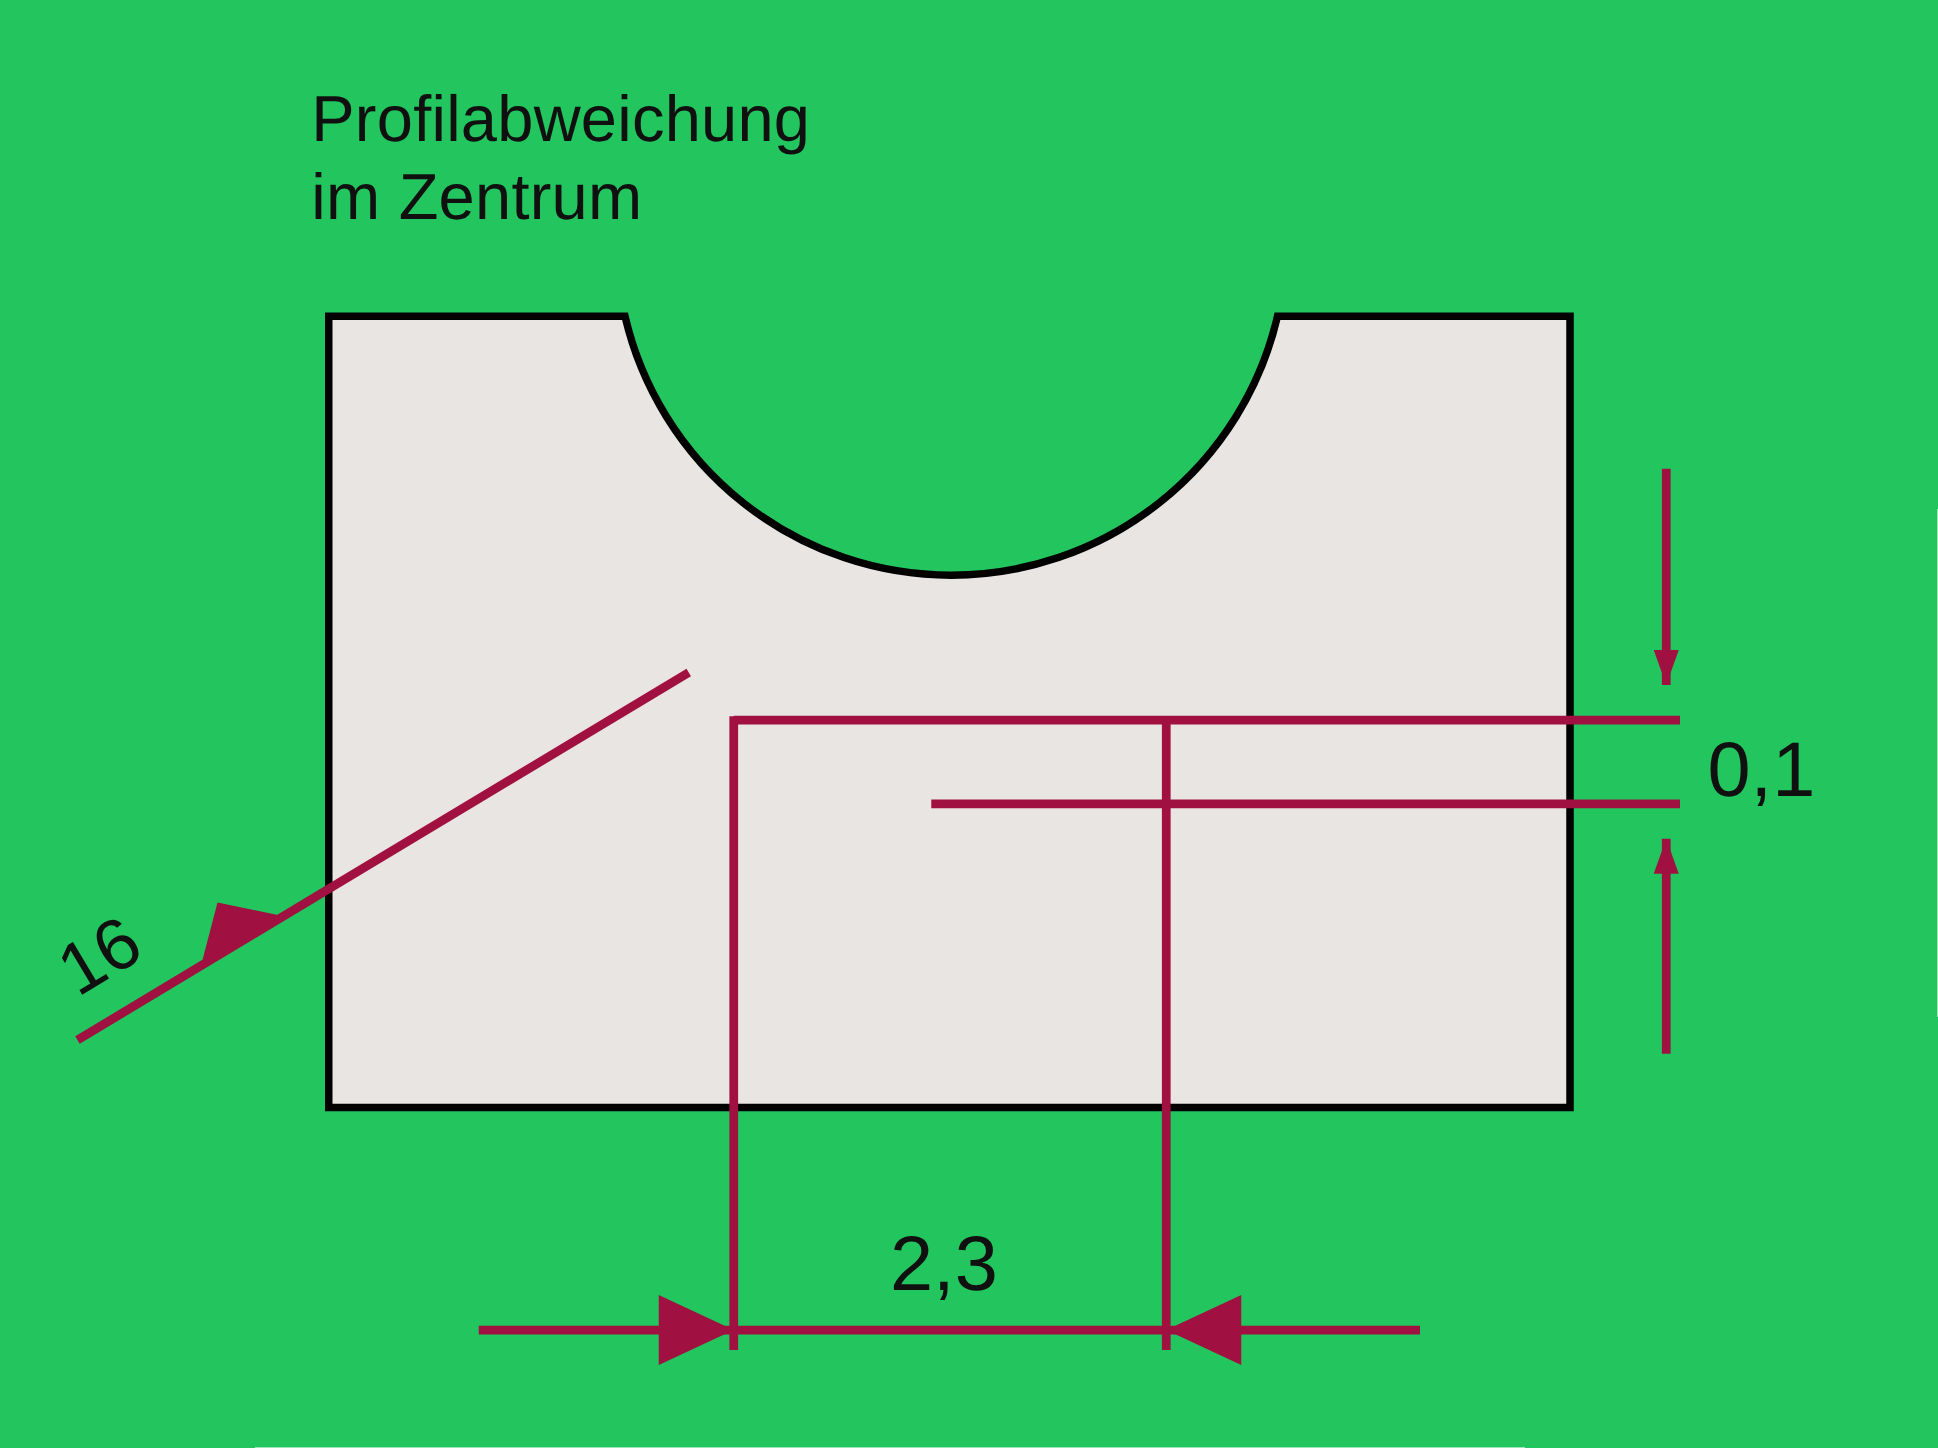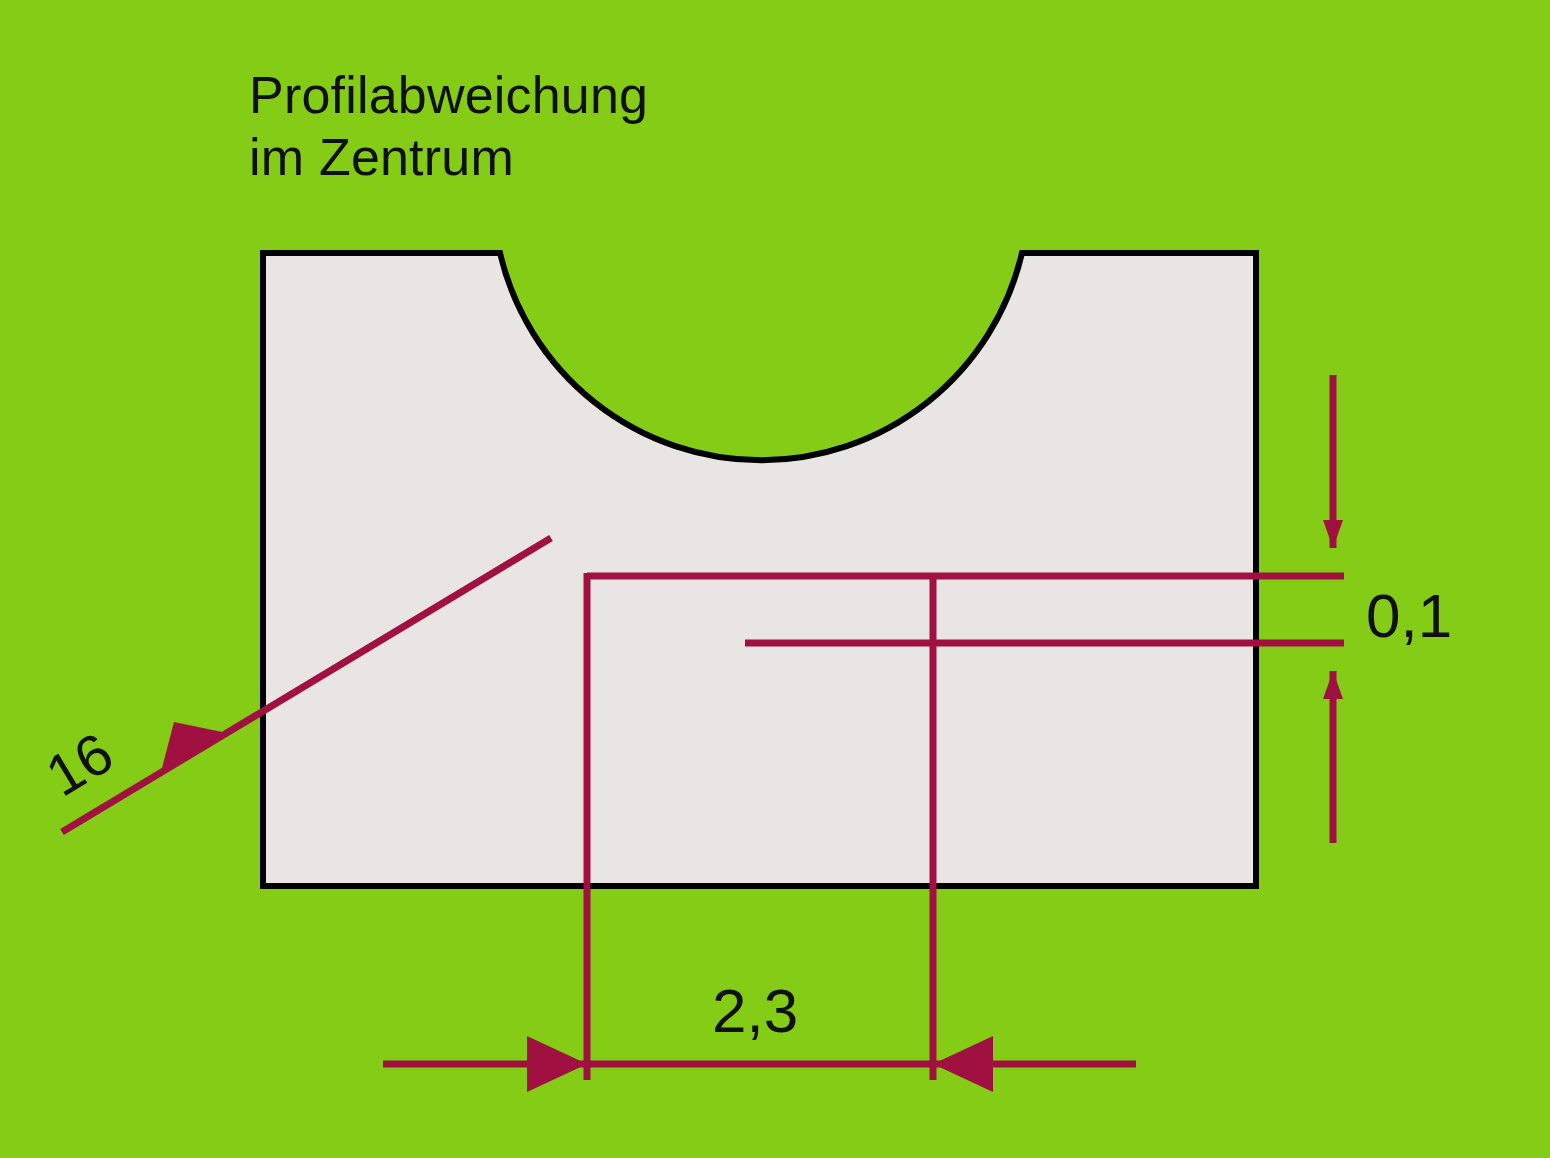--- a/index.html
+++ b/index.html
@@ -8,21 +8,21 @@
     padding: 0;
     background: #ffffff;
   }
   body {
     font-family: "Liberation Sans", sans-serif;
   }
   #stage {
     position: relative;
     width: 1550px;
     height: 1158px;
-    background: #84cc16;
+    background: #22c55e;
     overflow: hidden;
   }
   #drawing {
     position: absolute;
     left: 0;
     top: 0;
     width: 1550px;
     height: 1158px;
     display: block;
   }

